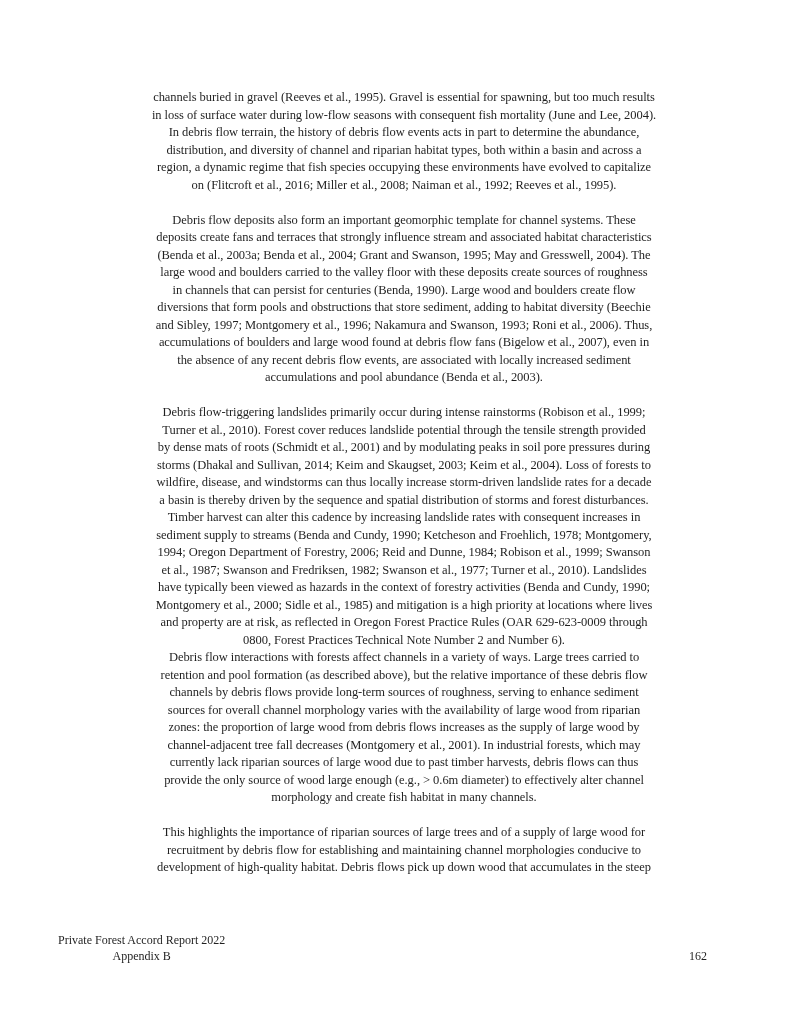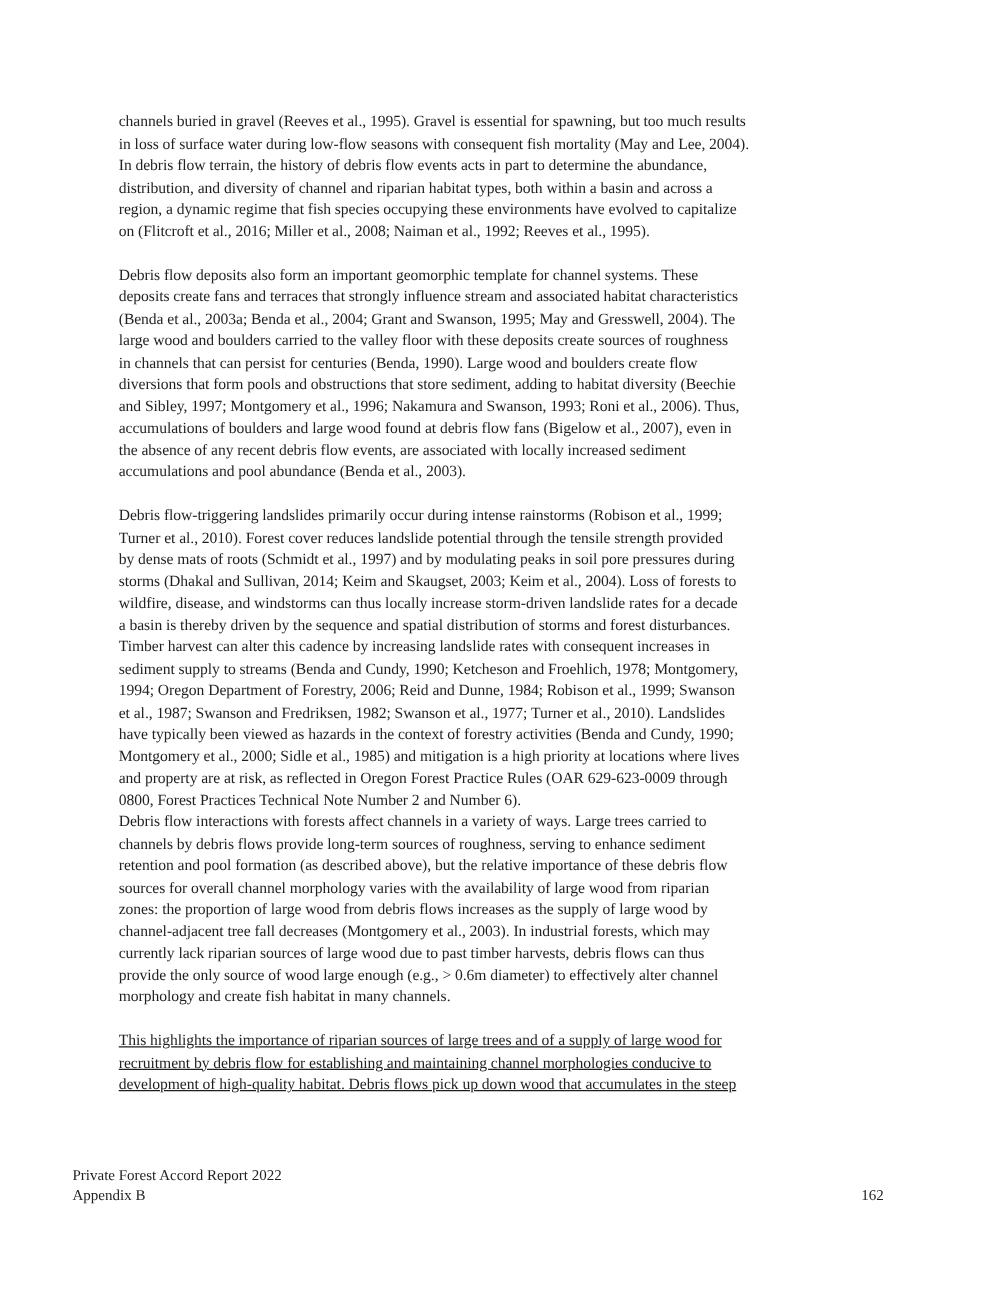--- a/index.html
+++ b/index.html
@@ -1,19 +1,19 @@
 <!DOCTYPE html>
 <html style="--page-bg: #ffffff; --text-color: #1f1f1f;"><head>
 <meta charset="utf-8">
 <style>
   :root {
     --page-bg: #ffffff;
     --text-color: #1f1f1f;
   }
-  * { box-sizing: border-box; }
+  * { box-sizing: border-box; text-align: center; }
   html, body { margin: 0; padding: 0; }
   body {
     width: 800px;
     height: 1035px;
     background: var(--page-bg);
     font-family: "Liberation Serif", serif;
     color: var(--text-color);
     overflow: hidden;
     position: relative;
   }
@@ -28,21 +28,21 @@
     left: 95px;
     top: 89px;
     width: 618px;
     font-size: 12.5px;
     line-height: 17.5px;
     letter-spacing: -0.05px;
   }
   .paragraph {
     margin: 0 0 17.5px 0;
   }
-  .paragraph:last-child { margin-bottom: 0; text-decoration: underline; }
+  .paragraph:last-child { margin-bottom: 0; }
   .line {
     white-space: nowrap;
   }
   .footer {
     position: absolute;
     left: 58px;
     right: 93px;
     top: 933px;
     display: flex;
     justify-content: space-between;
@@ -55,59 +55,59 @@
 </style>
 </head>
 <body>
 
 <div class="page">
 
   <div class="body-text">
 
   <div class="paragraph">
         <div class="line">channels buried in gravel (Reeves et al., 1995). Gravel is essential for spawning, but too much results</div>
-        <div class="line">in loss of surface water during low-flow seasons with consequent fish mortality (May and Lee, 2004).</div>
+        <div class="line">in loss of surface water during low-flow seasons with consequent fish mortality (June and Lee, 2004).</div>
         <div class="line">In debris flow terrain, the history of debris flow events acts in part to determine the abundance,</div>
         <div class="line">distribution, and diversity of channel and riparian habitat types, both within a basin and across a</div>
         <div class="line">region, a dynamic regime that fish species occupying these environments have evolved to capitalize</div>
         <div class="line">on (Flitcroft et al., 2016; Miller et al., 2008; Naiman et al., 1992; Reeves et al., 1995).</div>
       </div>
       <div class="paragraph">
         <div class="line">Debris flow deposits also form an important geomorphic template for channel systems. These</div>
         <div class="line">deposits create fans and terraces that strongly influence stream and associated habitat characteristics</div>
         <div class="line">(Benda et al., 2003a; Benda et al., 2004; Grant and Swanson, 1995; May and Gresswell, 2004). The</div>
         <div class="line">large wood and boulders carried to the valley floor with these deposits create sources of roughness</div>
         <div class="line">in channels that can persist for centuries (Benda, 1990). Large wood and boulders create flow</div>
         <div class="line">diversions that form pools and obstructions that store sediment, adding to habitat diversity (Beechie</div>
         <div class="line">and Sibley, 1997; Montgomery et al., 1996; Nakamura and Swanson, 1993; Roni et al., 2006). Thus,</div>
         <div class="line">accumulations of boulders and large wood found at debris flow fans (Bigelow et al., 2007), even in</div>
         <div class="line">the absence of any recent debris flow events, are associated with locally increased sediment</div>
         <div class="line">accumulations and pool abundance (Benda et al., 2003).</div>
       </div>
       <div class="paragraph">
         <div class="line">Debris flow-triggering landslides primarily occur during intense rainstorms (Robison et al., 1999;</div>
         <div class="line">Turner et al., 2010). Forest cover reduces landslide potential through the tensile strength provided</div>
-        <div class="line">by dense mats of roots (Schmidt et al., 1997) and by modulating peaks in soil pore pressures during</div>
+        <div class="line">by dense mats of roots (Schmidt et al., 2001) and by modulating peaks in soil pore pressures during</div>
         <div class="line">storms (Dhakal and Sullivan, 2014; Keim and Skaugset, 2003; Keim et al., 2004). Loss of forests to</div>
         <div class="line">wildfire, disease, and windstorms can thus locally increase storm-driven landslide rates for a decade</div>
         <div class="line">a basin is thereby driven by the sequence and spatial distribution of storms and forest disturbances.</div>
         <div class="line">Timber harvest can alter this cadence by increasing landslide rates with consequent increases in</div>
         <div class="line">sediment supply to streams (Benda and Cundy, 1990; Ketcheson and Froehlich, 1978; Montgomery,</div>
         <div class="line">1994; Oregon Department of Forestry, 2006; Reid and Dunne, 1984; Robison et al., 1999; Swanson</div>
         <div class="line">et al., 1987; Swanson and Fredriksen, 1982; Swanson et al., 1977; Turner et al., 2010). Landslides</div>
         <div class="line">have typically been viewed as hazards in the context of forestry activities (Benda and Cundy, 1990;</div>
         <div class="line">Montgomery et al., 2000; Sidle et al., 1985) and mitigation is a high priority at locations where lives</div>
         <div class="line">and property are at risk, as reflected in Oregon Forest Practice Rules (OAR 629-623-0009 through</div>
         <div class="line">0800, Forest Practices Technical Note Number 2 and Number 6).</div>
         <div class="line">Debris flow interactions with forests affect channels in a variety of ways. Large trees carried to</div>
+        <div class="line">retention and pool formation (as described above), but the relative importance of these debris flow</div>
         <div class="line">channels by debris flows provide long-term sources of roughness, serving to enhance sediment</div>
-        <div class="line">retention and pool formation (as described above), but the relative importance of these debris flow</div>
         <div class="line">sources for overall channel morphology varies with the availability of large wood from riparian</div>
         <div class="line">zones: the proportion of large wood from debris flows increases as the supply of large wood by</div>
-        <div class="line">channel-adjacent tree fall decreases (Montgomery et al., 2003). In industrial forests, which may</div>
+        <div class="line">channel-adjacent tree fall decreases (Montgomery et al., 2001). In industrial forests, which may</div>
         <div class="line">currently lack riparian sources of large wood due to past timber harvests, debris flows can thus</div>
         <div class="line">provide the only source of wood large enough (e.g., &gt; 0.6m diameter) to effectively alter channel</div>
         <div class="line">morphology and create fish habitat in many channels.</div>
       </div>
       <div class="paragraph">
         <div class="line">This highlights the importance of riparian sources of large trees and of a supply of large wood for</div>
         <div class="line">recruitment by debris flow for establishing and maintaining channel morphologies conducive to</div>
         <div class="line">development of high-quality habitat. Debris flows pick up down wood that accumulates in the steep</div>
       </div>
     </div>

